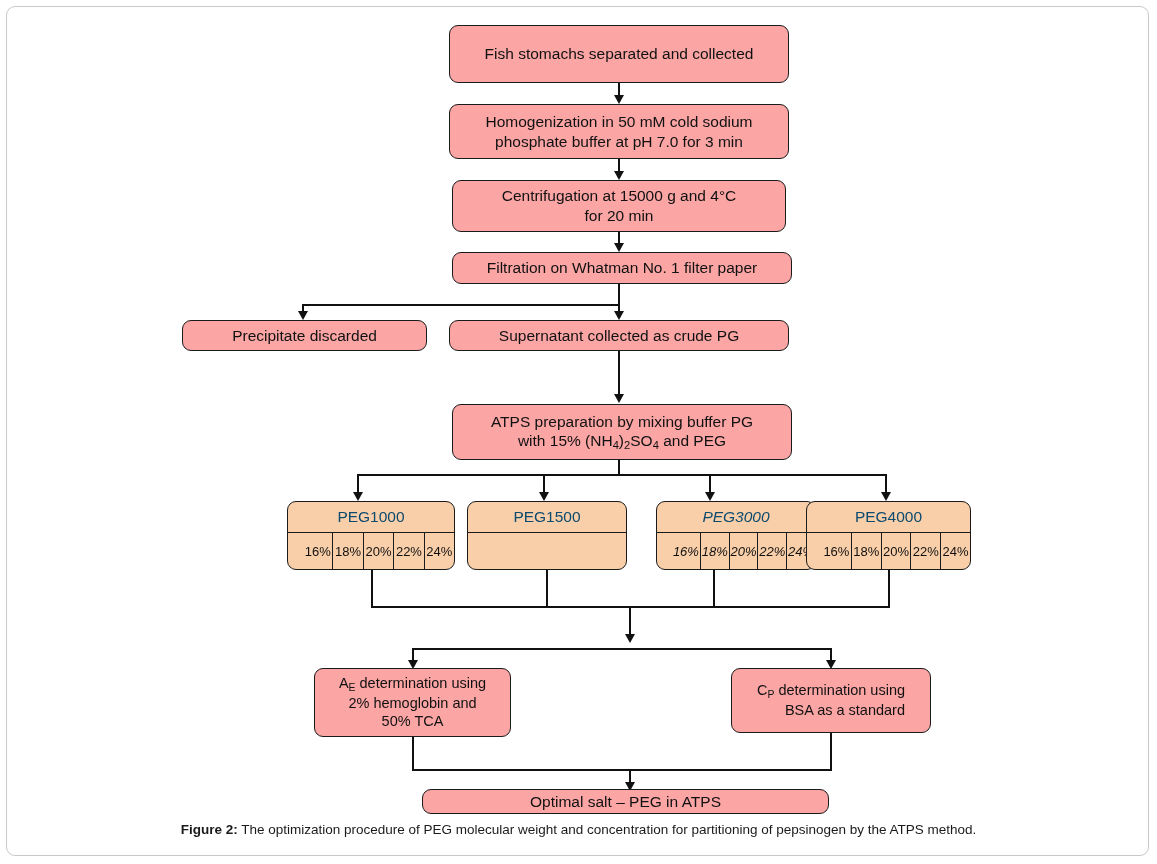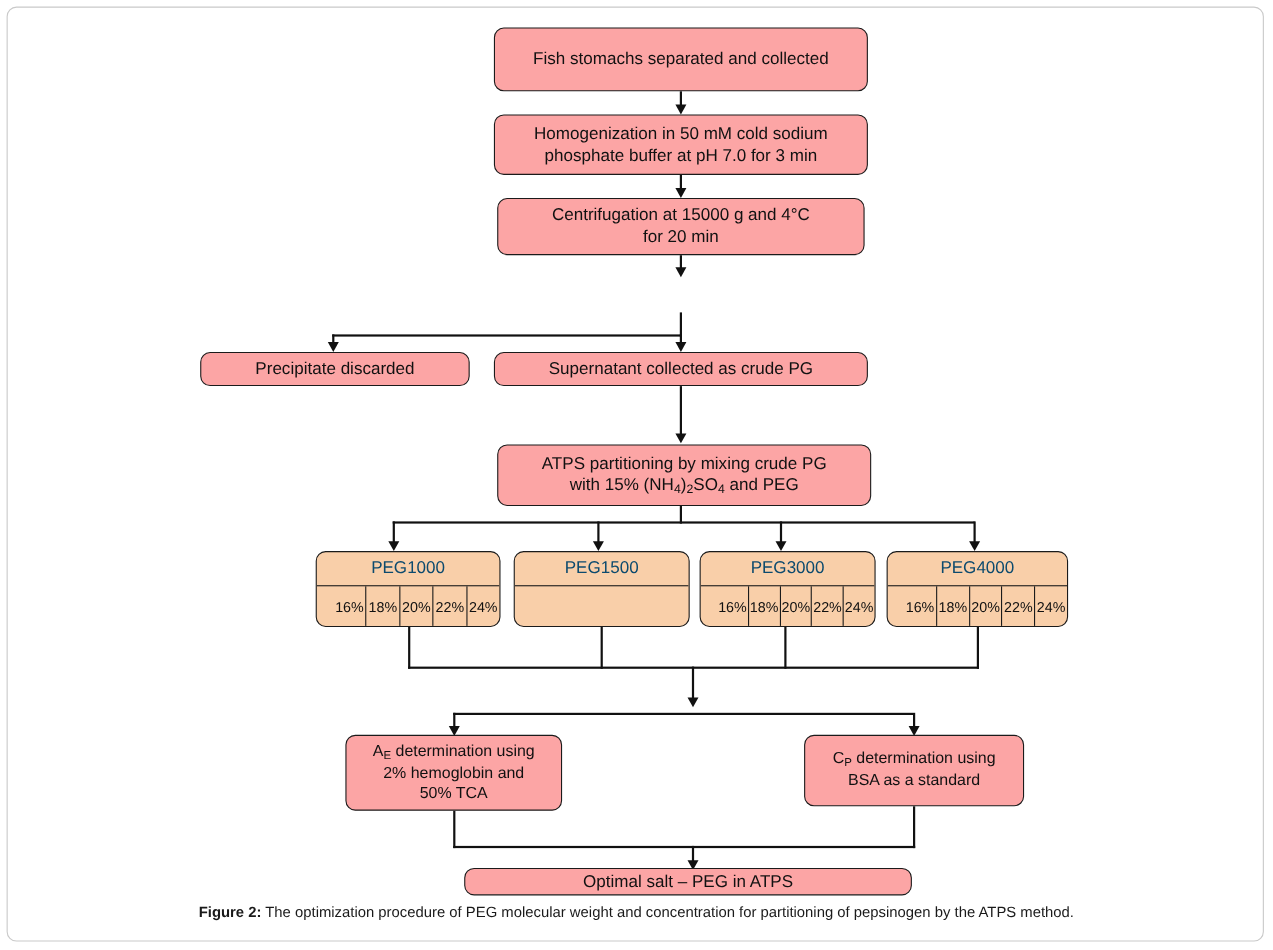--- a/index.html
+++ b/index.html
@@ -152,20 +152,23 @@
     <div class="node" style="left:452px; top:180px; width:334px; height:52px;">
       <span>
         <span class="txt">Centrifugation at 15000 g and 4°C</span>
         <span class="txt">for 20 min</span>
       </span>
     </div>
 
     <div class="conn v" style="left:618px; top:232px; height:16px;"></div>
     <div class="arrow" style="left:613.5px; top:243px;"></div>
 
+    <div class="node" style="left:452px; top:252px; width:340px; height:32px;">
+      <span class="txt">Filtration on Whatman No. 1 filter paper</span>
+    </div>
 
     <div class="conn v" style="left:618px; top:284px; height:22px;"></div>
     <div class="conn h" style="left:302px; top:304px; width:318px;"></div>
     <div class="conn v" style="left:302px; top:304px; height:12px;"></div>
     <div class="arrow" style="left:297.5px; top:311px;"></div>
     <div class="conn v" style="left:618px; top:304px; height:12px;"></div>
     <div class="arrow" style="left:613.5px; top:311px;"></div>
 
     <div class="node" style="left:182px; top:320px; width:245px; height:31px;">
       <span class="txt">Precipitate discarded</span>
@@ -173,21 +176,21 @@
 
     <div class="node" style="left:449px; top:320px; width:340px; height:31px;">
       <span class="txt">Supernatant collected as crude PG</span>
     </div>
 
     <div class="conn v" style="left:618px; top:351px; height:48px;"></div>
     <div class="arrow" style="left:613.5px; top:394px;"></div>
 
     <div class="node" style="left:452px; top:404px; width:340px; height:56px;">
       <span>
-        <span class="txt">ATPS partitioning by mixing crude PG</span>
+        <span class="txt">ATPS preparation by mixing buffer PG</span>
         <span class="txt"><span>with 15% (NH</span><sub>4</sub><span>)</span><sub>2</sub><span>SO</span><sub>4</sub><span> and PEG</span></span>
       </span>
     </div>
 
     <div class="conn v" style="left:618px; top:460px; height:16px;"></div>
     <div class="conn h" style="left:357px; top:474px; width:529px;"></div>
     <div class="conn v" style="left:357px; top:474px; height:22px;"></div>
     <div class="arrow" style="left:352.5px; top:492px;"></div>
     <div class="conn v" style="left:543px; top:474px; height:22px;"></div>
     <div class="arrow" style="left:538.5px; top:492px;"></div>
@@ -211,21 +214,21 @@
       <div class="peg-head">PEG1500</div>
       <div class="peg-cells">
         <div class="peg-cell">16%</div>
         <div class="peg-cell">18%</div>
         <div class="peg-cell">20%</div>
         <div class="peg-cell">22%</div>
         <div class="peg-cell">24%</div>
       </div>
     </div>
 
-    <div class="peg-box" style="left:636px; top:501px; width:160px; height:69px;">
+    <div class="peg-box" style="left:656px; top:501px; width:160px; height:69px;font-style:italic;">
       <div class="peg-head">PEG3000</div>
       <div class="peg-cells">
         <div class="peg-cell">16%</div>
         <div class="peg-cell">18%</div>
         <div class="peg-cell">20%</div>
         <div class="peg-cell">22%</div>
         <div class="peg-cell">24%</div>
       </div>
     </div>
 
@@ -255,21 +258,21 @@
     <div class="arrow" style="left:825.5px; top:660px;"></div>
 
     <div class="node node-small" style="left:314px; top:668px; width:197px; height:69px;">
       <span>
         <span class="txt"><span>A</span><sub>E</sub><span> determination using</span></span>
         <span class="txt">2% hemoglobin and</span>
         <span class="txt">50% TCA</span>
       </span>
     </div>
 
-    <div class="node node-small" style="left:731px; top:668px; width:200px; height:65px;">
+    <div class="node node-small" style="left:731px; top:668px; width:200px; height:65px;text-align:right;">
       <span>
         <span class="txt"><span>C</span><sub>P</sub><span> determination using</span></span>
         <span class="txt">BSA as a standard</span>
       </span>
     </div>
 
     <div class="conn v" style="left:412px; top:737px; height:34px;"></div>
     <div class="conn v" style="left:830px; top:733px; height:38px;"></div>
     <div class="conn h" style="left:412px; top:769px; width:420px;"></div>
     <div class="conn v" style="left:629px; top:769px; height:17px;"></div>

